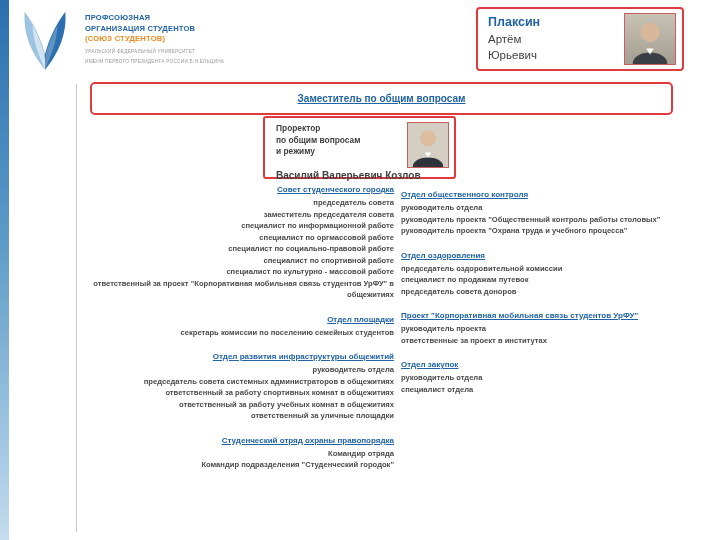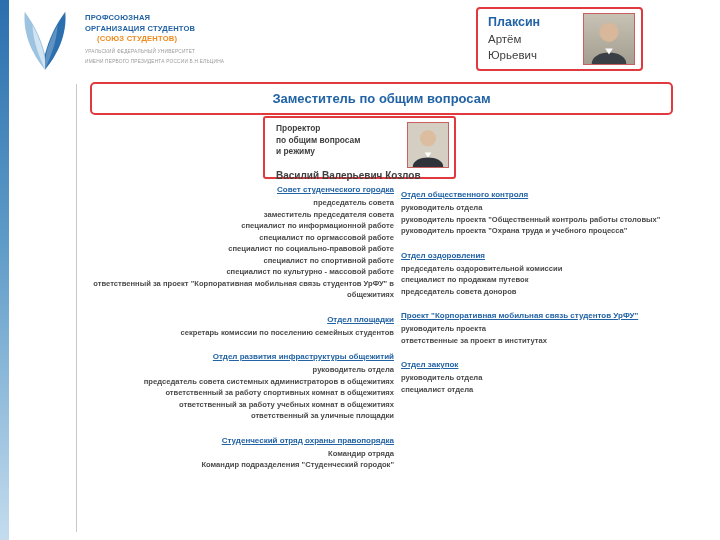--- a/index.html
+++ b/index.html
@@ -24,43 +24,43 @@
   }
   .v-sep{
     position:absolute;left:76px;top:84px;width:1px;height:448px;
     background:#c9c9c9;
   }
 
   
   .logo-icon{position:absolute;left:16px;top:6px;width:58px;height:72px;}
   .logo-text{position:absolute;left:85px;top:13px;width:220px;}
   .logo-l{color:var(--accent-blue);font-weight:bold;font-size:7.6px;line-height:1.4;letter-spacing:.2px;}
-  .logo-l.orange{color:var(--accent-orange);margin-left:12px;}
+  .logo-l.orange{color:var(--accent-orange);}
   .logo-sub{color:#9a9a9a;font-size:4.8px;line-height:1.5;letter-spacing:.2px;margin-top:3px;}
 
   
   .person-card{
-    position:absolute;left:476px;top:7px;width:167px;height:64px;
+    position:absolute;left:476px;top:7px;width:208px;height:64px;
     border:2px solid var(--accent-red);border-radius:4px;background:#fff;
     padding:7px 10px;
   }
   .person-surname{color:var(--accent-blue);font-weight:bold;font-size:12.5px;line-height:1;margin-bottom:5px;}
   .person-name{color:#3f3f3f;font-weight:normal;font-size:11.5px;line-height:1;margin-bottom:5px;}
   .person-photo{
     position:absolute;right:6px;top:4px;width:52px;height:52px;
     border:1px solid #c9605f;overflow:hidden;background:#b9b4a6;
   }
   .person-photo svg,.pro-photo svg{display:block;width:100%;height:100%;}
 
   
   .title-banner{
     position:absolute;left:90px;top:82px;width:583px;height:33px;
     border:2px solid var(--accent-red);border-radius:5px;background:#fff;
     display:flex;align-items:center;justify-content:center;
-    color:var(--accent-blue);font-weight:bold;font-size:13px;
+    color:var(--accent-blue);font-weight:bold;font-size:10px;text-decoration:underline;
   }
 
   
   .pro-card{
     position:absolute;left:263px;top:116px;width:193px;height:63px;
     border:2px solid var(--accent-red);border-radius:3px;background:#fff;
     padding:5px 11px;
   }
   .pro-line{color:#3f3f3f;font-weight:bold;font-size:8.4px;line-height:1.38;}
   .pro-name{color:#3f3f3f;font-weight:bold;font-size:10px;margin-top:12px;}

